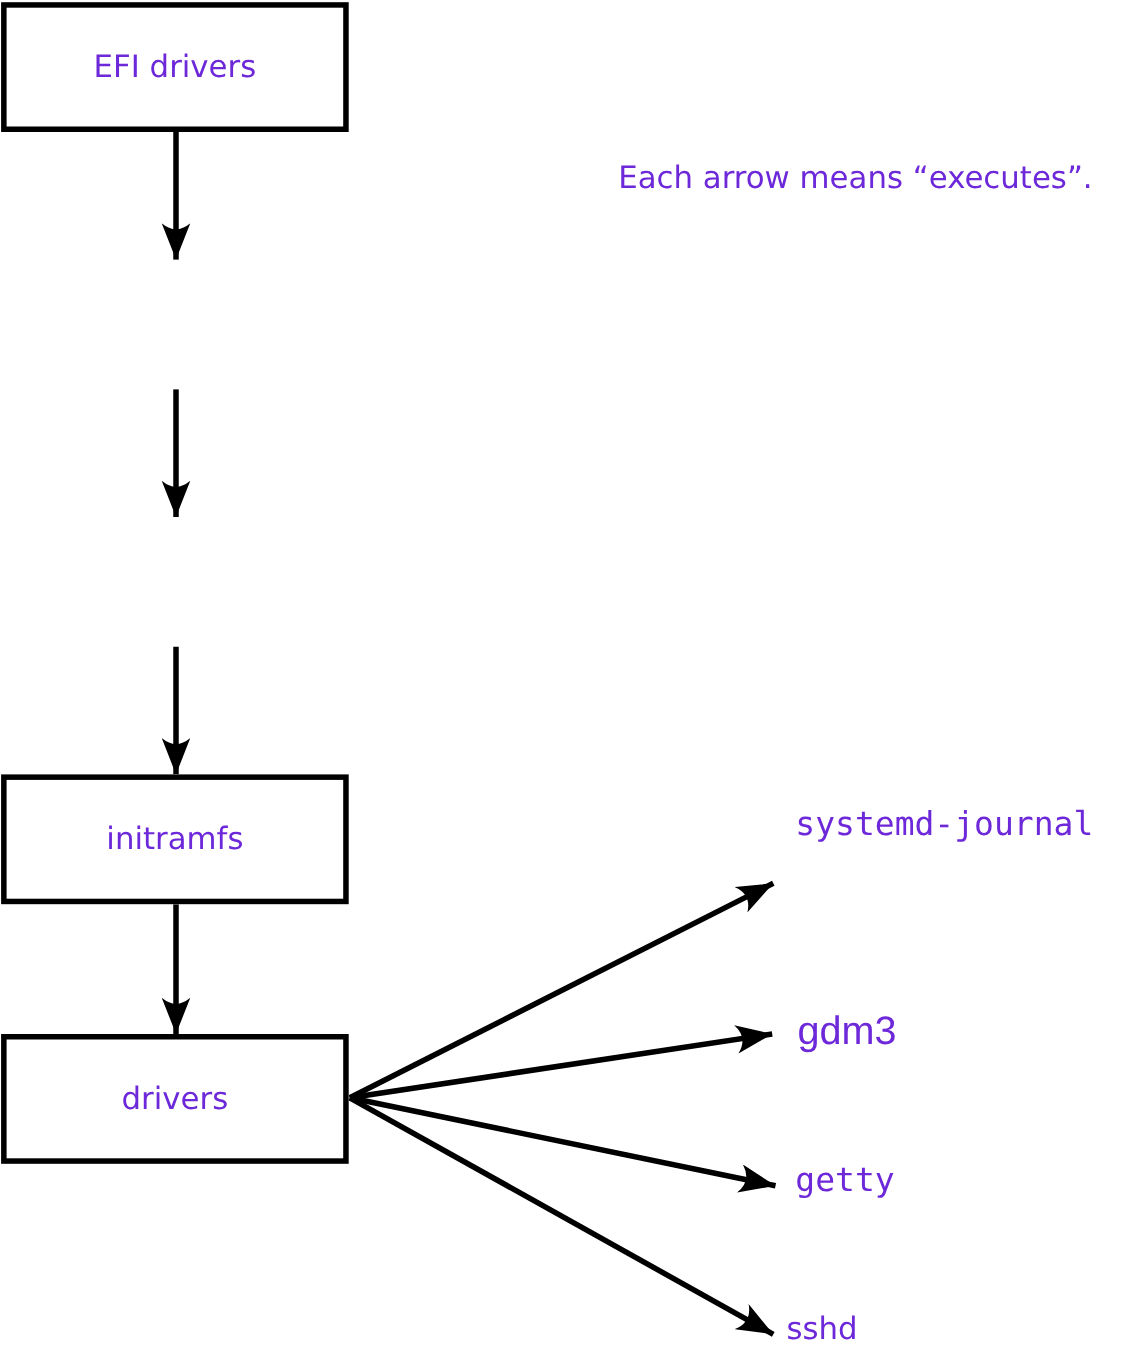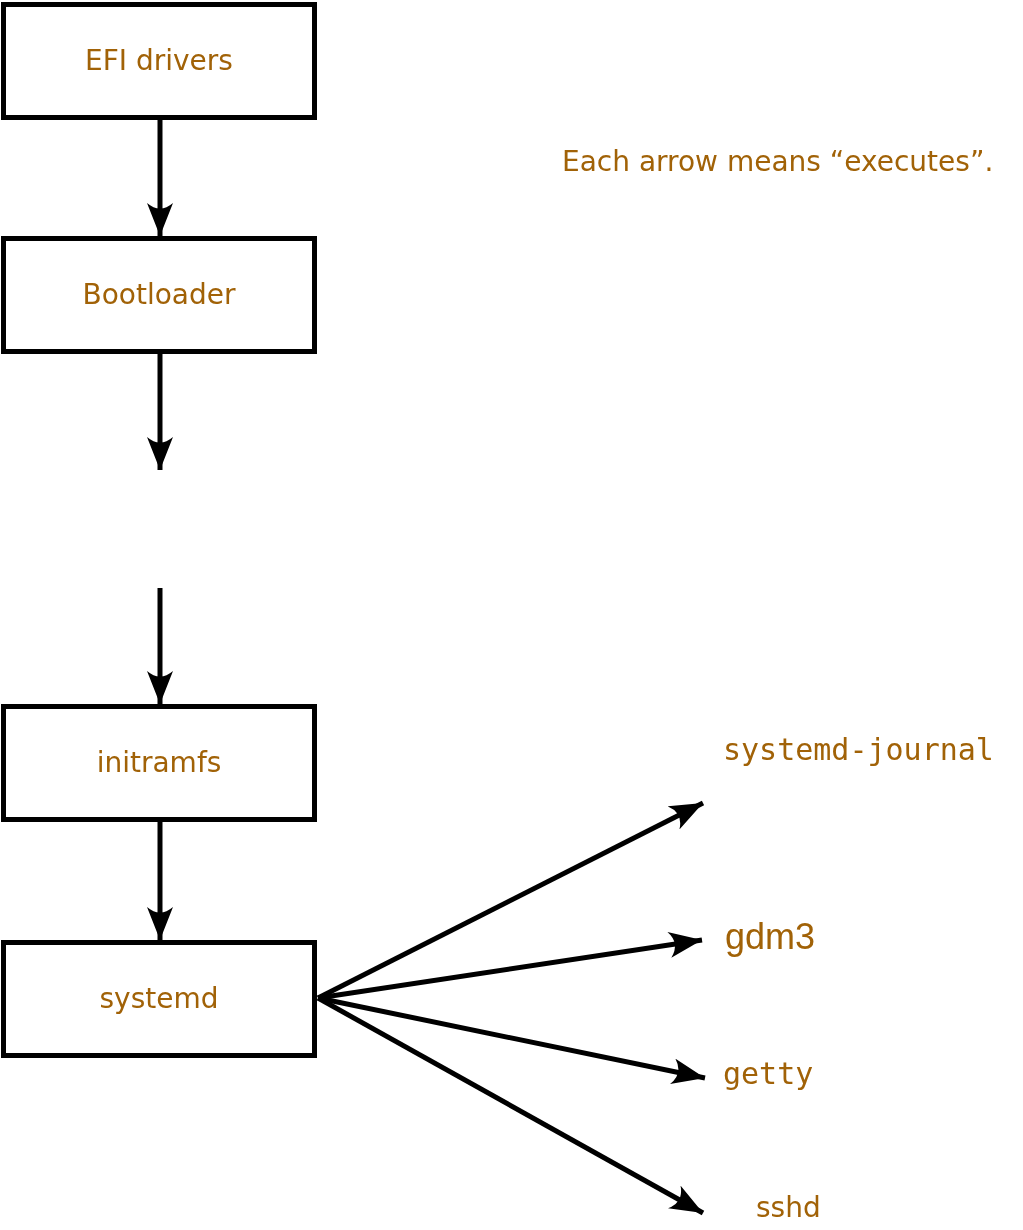--- a/index.html
+++ b/index.html
@@ -7,21 +7,21 @@
     padding: 0;
     background: #ffffff;
   }
   .canvas {
     position: relative;
     width: 1023px;
     height: 1230px;
     background: #ffffff;
     overflow: hidden;
     font-family: "DejaVu Sans", sans-serif;
-    color: #a16207;
+    color: #6d28d9;
   }
   .arrows-layer {
     position: absolute;
     left: 0;
     top: 0;
     width: 1023px;
     height: 1230px;
   }
   .node-box {
     position: absolute;
@@ -61,21 +61,21 @@
     font-family: Liberation Sans, sans-serif;
     font-size: 36px;
   }
   .proc-sans {
     font-family: "DejaVu Sans", sans-serif;
     font-size: 28px;
   }
   #proc-0 { left: 723px; top: 735px; }
   #proc-1 { left: 725px; top: 919px; }
   #proc-2 { left: 723px; top: 1059px; }
-  #proc-3 { left: 715px; top: 1194px; margin-left: 41px; }
+  #proc-3 { left: 715px; top: 1194px; }
   #box-0 { top: 2px; }
   #box-1 { top: 236px; }
   #box-2 { top: 470px; }
   #box-3 { top: 704px; }
   #box-4 { top: 940px; }
 </style>
 </head>
 <body>
 
 <div class="canvas">
@@ -94,28 +94,25 @@
       <line x1="318" y1="998" x2="703" y2="803" marker-end="url(#ah)"></line>
       <line x1="318" y1="998" x2="702" y2="940" marker-end="url(#ah)"></line>
       <line x1="318" y1="998" x2="705" y2="1078" marker-end="url(#ah)"></line>
       <line x1="318" y1="998" x2="703" y2="1213" marker-end="url(#ah)"></line>
     </g>
   </svg>
 
   <div class="node-box" id="box-0">
     <span class="label">EFI drivers</span>
   </div>
-  <div class="node-box" id="box-1">
-    <span class="label">Bootloader</span>
-  </div>
   <div class="node-box" id="box-3">
     <span class="label">initramfs</span>
   </div>
   <div class="node-box" id="box-4">
-    <span class="label">systemd</span>
+    <span class="label">drivers</span>
   </div>
 
   <div class="note">Each arrow means “executes”.</div>
 
   <span class="proc-label proc-mono" id="proc-0">systemd-journal</span>
   <span class="proc-label proc-libsans" id="proc-1">gdm3</span>
   <span class="proc-label proc-mono" id="proc-2">getty</span>
   <span class="proc-label proc-sans" id="proc-3">sshd</span>
 
 </div>

